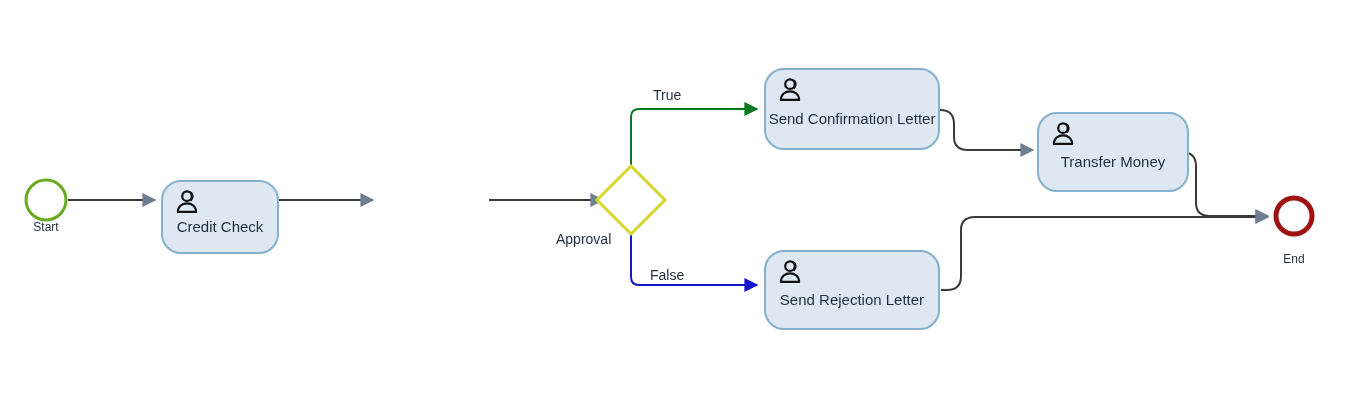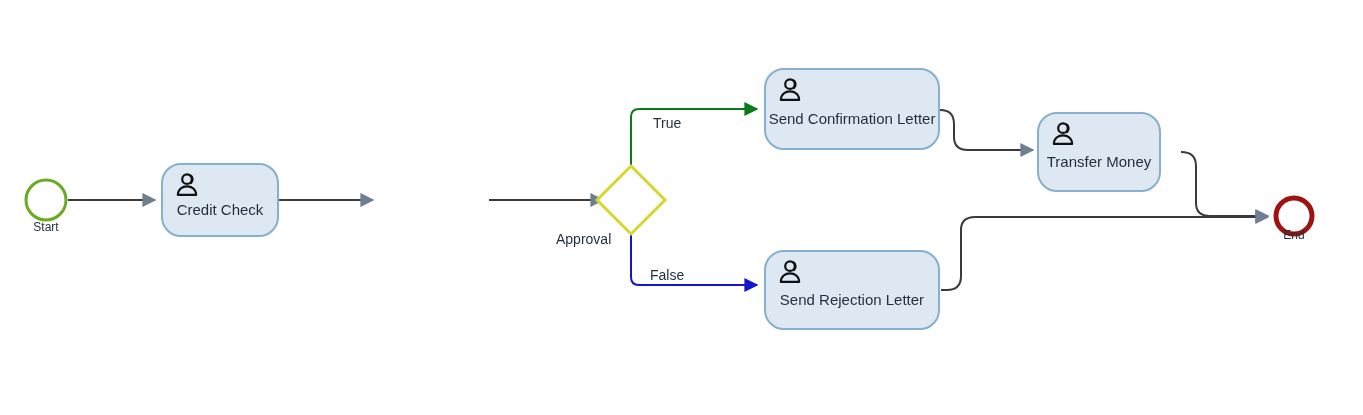--- a/index.html
+++ b/index.html
@@ -107,29 +107,29 @@
 
     <circle cx="46" cy="200" r="20" fill="#ffffff" stroke="#6aaa23" stroke-width="3"></circle>
 
     <circle cx="1294" cy="216" r="18" fill="#ffffff" stroke="#9e1212" stroke-width="5"></circle>
 
     <polygon points="631,166 665,200 631,234 597,200" fill="#ffffff" stroke="#d6d62e" stroke-width="3"></polygon>
   </svg>
 
   <div class="event-label" style="left:6px; top:220px; width:80px;">Start</div>
 
-  <div class="event-label" style="left:1254px; top:228px; width:80px;">End</div>
+  <div class="event-label" style="left:1254px; top:252px; width:80px;">End</div>
 
   <div class="gw-label" style="left:556px; top:231px;">Approval</div>
 
-  <div class="edge-label" style="left:653px; top:87px; color:#1f2d3d;margin-top:28px;">True</div>
+  <div class="edge-label" style="left:653px; top:87px; color:#1f2d3d;">True</div>
 
   <div class="edge-label" style="left:650px; top:267px; color:#1f2d3d;">False</div>
 
-  <div class="node task" style="left:161px; top:163px; width:118px; height:74px;">
+  <div class="node task" style="left:161px; top:180px; width:118px; height:74px;">
     <span class="task-icon">
       <svg viewBox="0 0 24 24" width="28" height="28" xmlns="http://www.w3.org/2000/svg">
         <circle cx="12" cy="7" r="4.1" fill="none" stroke="#111111" stroke-width="1.9"></circle>
         <path d="M 4.2 20.5 C 4.2 15.6 8 13.2 12 13.2 C 16 13.2 19.8 15.6 19.8 20.5 Z" fill="none" stroke="#111111" stroke-width="1.9" stroke-linejoin="round"></path>
         <path d="M 14.6 3.6 C 17.2 4.6 17.6 8.4 15.6 10.4" fill="none" stroke="#111111" stroke-width="1.7" stroke-linecap="round"></path>
       </svg>
     </span>
     <span class="task-label">Credit Check</span>
   </div>
 
@@ -138,21 +138,21 @@
     <span class="task-icon">
       <svg viewBox="0 0 24 24" width="28" height="28" xmlns="http://www.w3.org/2000/svg">
         <circle cx="12" cy="7" r="4.1" fill="none" stroke="#111111" stroke-width="1.9"></circle>
         <path d="M 4.2 20.5 C 4.2 15.6 8 13.2 12 13.2 C 16 13.2 19.8 15.6 19.8 20.5 Z" fill="none" stroke="#111111" stroke-width="1.9" stroke-linejoin="round"></path>
         <path d="M 14.6 3.6 C 17.2 4.6 17.6 8.4 15.6 10.4" fill="none" stroke="#111111" stroke-width="1.7" stroke-linecap="round"></path>
       </svg>
     </span>
     <span class="task-label">Send Confirmation Letter</span>
   </div>
 
-  <div class="node task" style="left:1037px; top:112px; width:124px; height:80px;">
+  <div class="node task" style="left:1037px; top:112px; width:152px; height:80px;">
     <span class="task-icon">
       <svg viewBox="0 0 24 24" width="28" height="28" xmlns="http://www.w3.org/2000/svg">
         <circle cx="12" cy="7" r="4.1" fill="none" stroke="#111111" stroke-width="1.9"></circle>
         <path d="M 4.2 20.5 C 4.2 15.6 8 13.2 12 13.2 C 16 13.2 19.8 15.6 19.8 20.5 Z" fill="none" stroke="#111111" stroke-width="1.9" stroke-linejoin="round"></path>
         <path d="M 14.6 3.6 C 17.2 4.6 17.6 8.4 15.6 10.4" fill="none" stroke="#111111" stroke-width="1.7" stroke-linecap="round"></path>
       </svg>
     </span>
     <span class="task-label">Transfer Money</span>
   </div>
 

